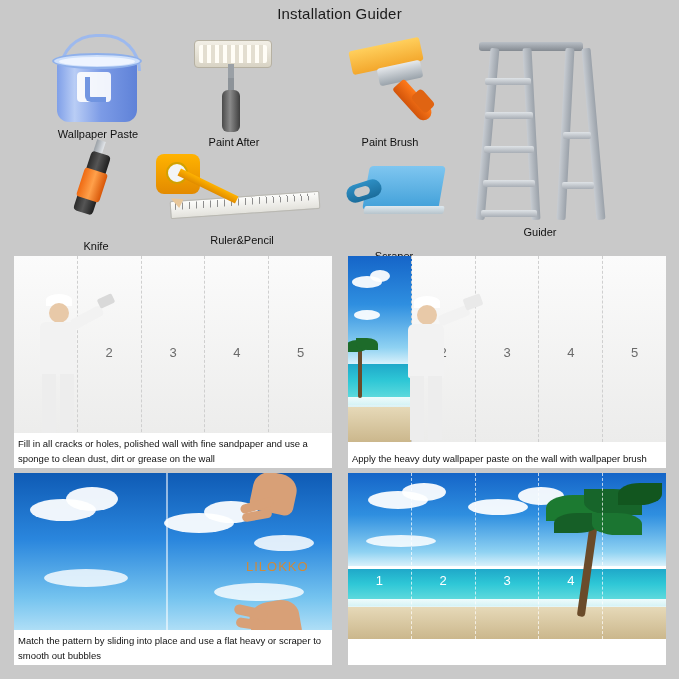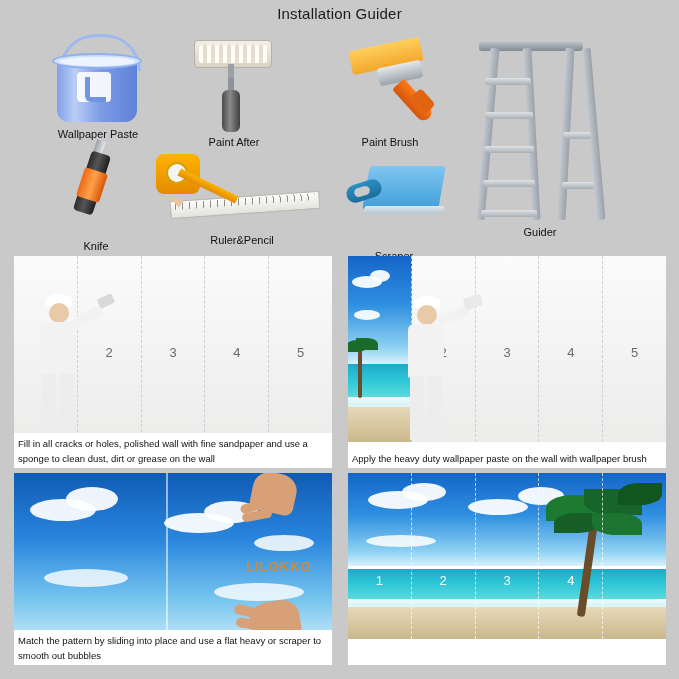--- a/index.html
+++ b/index.html
@@ -237,21 +237,21 @@
   .p-cap{position:absolute;background:#ffffff;border-radius:50% 50% 0 0;}
   .p-body{position:absolute;background:#f2f2f2;border-radius:6px 6px 2px 2px;}
   .p-leg{position:absolute;background:#ededed;}
   .p-arm{position:absolute;background:#f2f2f2;border-radius:4px;}
   .p-tool{position:absolute;background:#d9d9d9;border-radius:2px;}
 
   
   .hand{position:absolute;background:#d8a077;border-radius:40% 40% 20% 20%;}
   .hand-finger{position:absolute;background:#d8a077;border-radius:6px;}
   .watermark{
-    position:absolute;font-size:13px;color:#cf8a3a;font-weight:bold;
+    position:absolute;font-size:13px;color:#cf8a3a;font-weight:normal;
     letter-spacing:1px;
   }
   .seam{position:absolute;top:0;bottom:0;width:2px;background:rgba(255,255,255,.55);}
 </style>
 </head>
 <body>
 
 <div id="page">
 
   <div class="title">Installation Guider</div>

